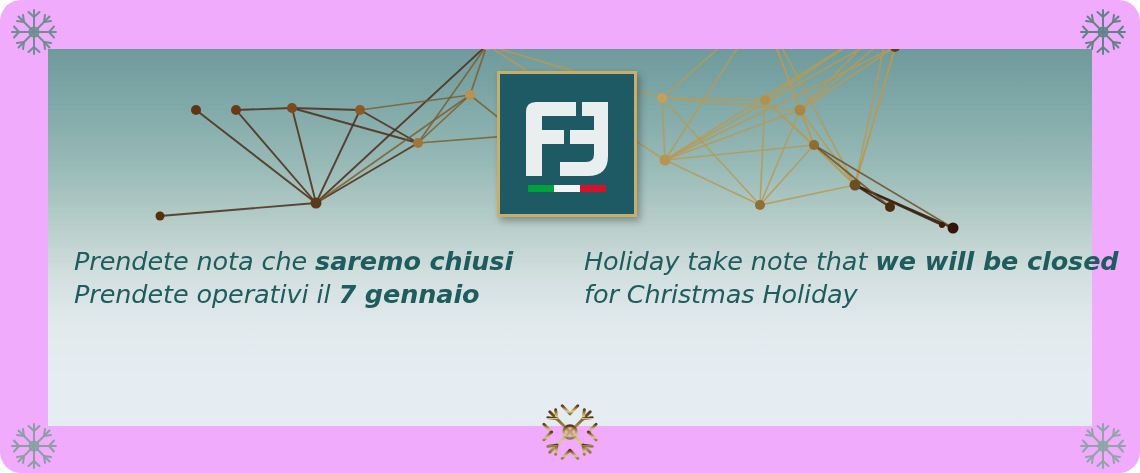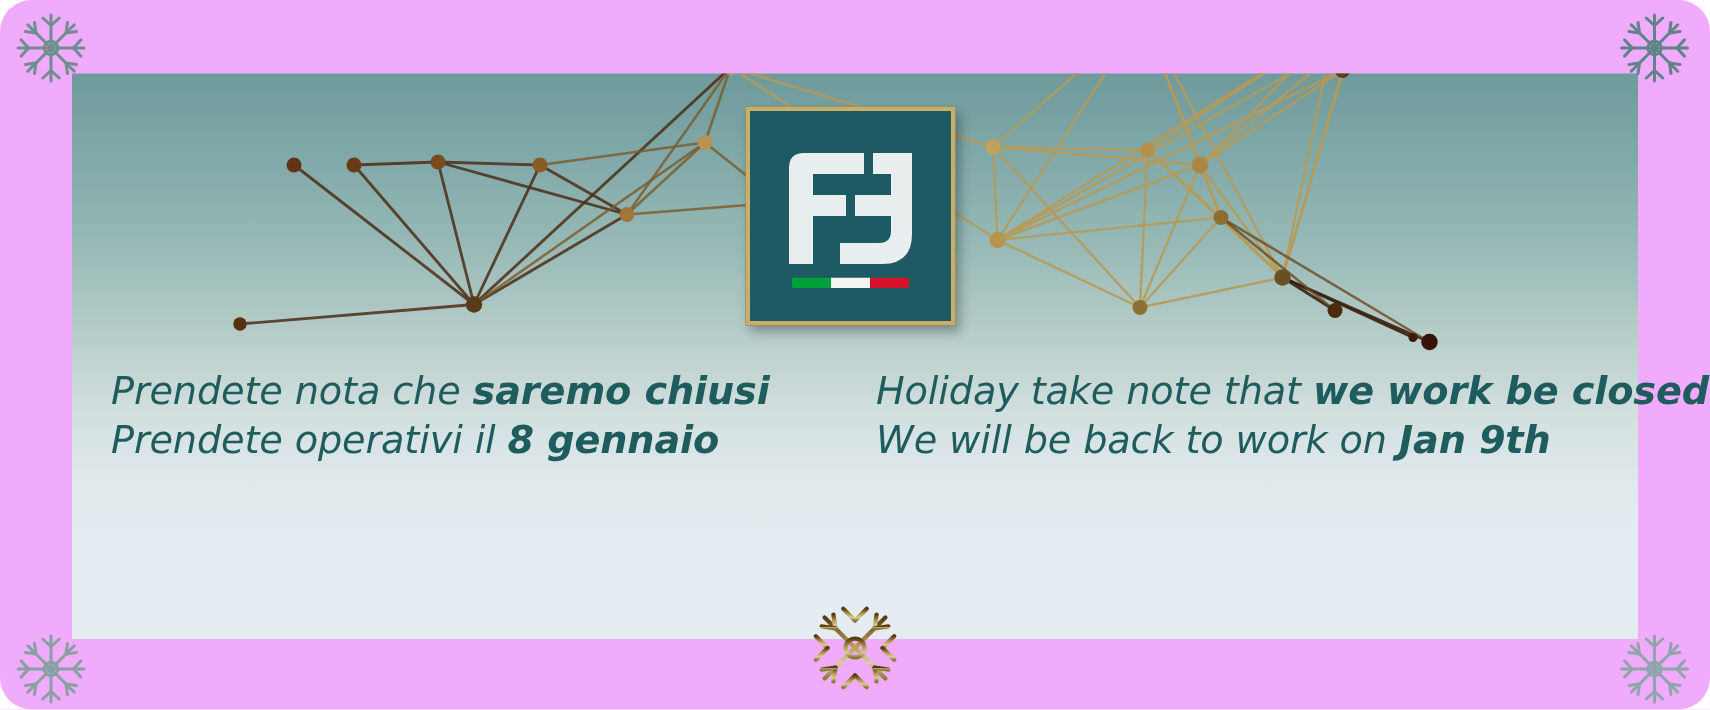--- a/index.html
+++ b/index.html
@@ -232,25 +232,25 @@
         <span style="background:#00a13a"></span>
         <span style="background:#f4f4f4"></span>
         <span style="background:#d6122a"></span>
       </div>
     </div>
 
   </div>
 
   <div id="col-it" class="msg-col" style="color: rgb(31, 92, 94);">
       <span class="msg-line"><span>Prendete nota che </span><b>saremo chiusi</b></span>
-      <span class="msg-line"><span>Prendete operativi il </span><b>8 gennaio</b></span>
+      <span class="msg-line"><span>Prendete operativi il </span><b>7 gennaio</b></span>
     </div>
   <div id="col-en" class="msg-col" style="color: rgb(31, 92, 94);">
-      <span class="msg-line"><span>Holiday take note that </span><b>we work be closed</b></span>
-      <span class="msg-line"><span>We will be back to work on </span><b>Jan 9th</b></span>
+      <span class="msg-line"><span>Holiday take note that </span><b>we will be closed</b></span>
+      <span class="msg-line"><span>for Christmas Holiday</span></span>
     </div>
 
   <svg class="snow" id="snow-tl" width="52" height="52" viewBox="0 0 52 52">
     <g stroke="#6f8e90" stroke-width="2" stroke-linecap="round" fill="none">
       <path d="M26,4 L26,48"></path>
         <path d="M4,26 L48,26"></path>
       <path d="M10.5,10.5 L41.5,41.5"></path>
         <path d="M41.5,10.5 L10.5,41.5"></path>
       <path d="M26,11 L20.5,6"></path>
         <path d="M26,11 L31.5,6"></path>

